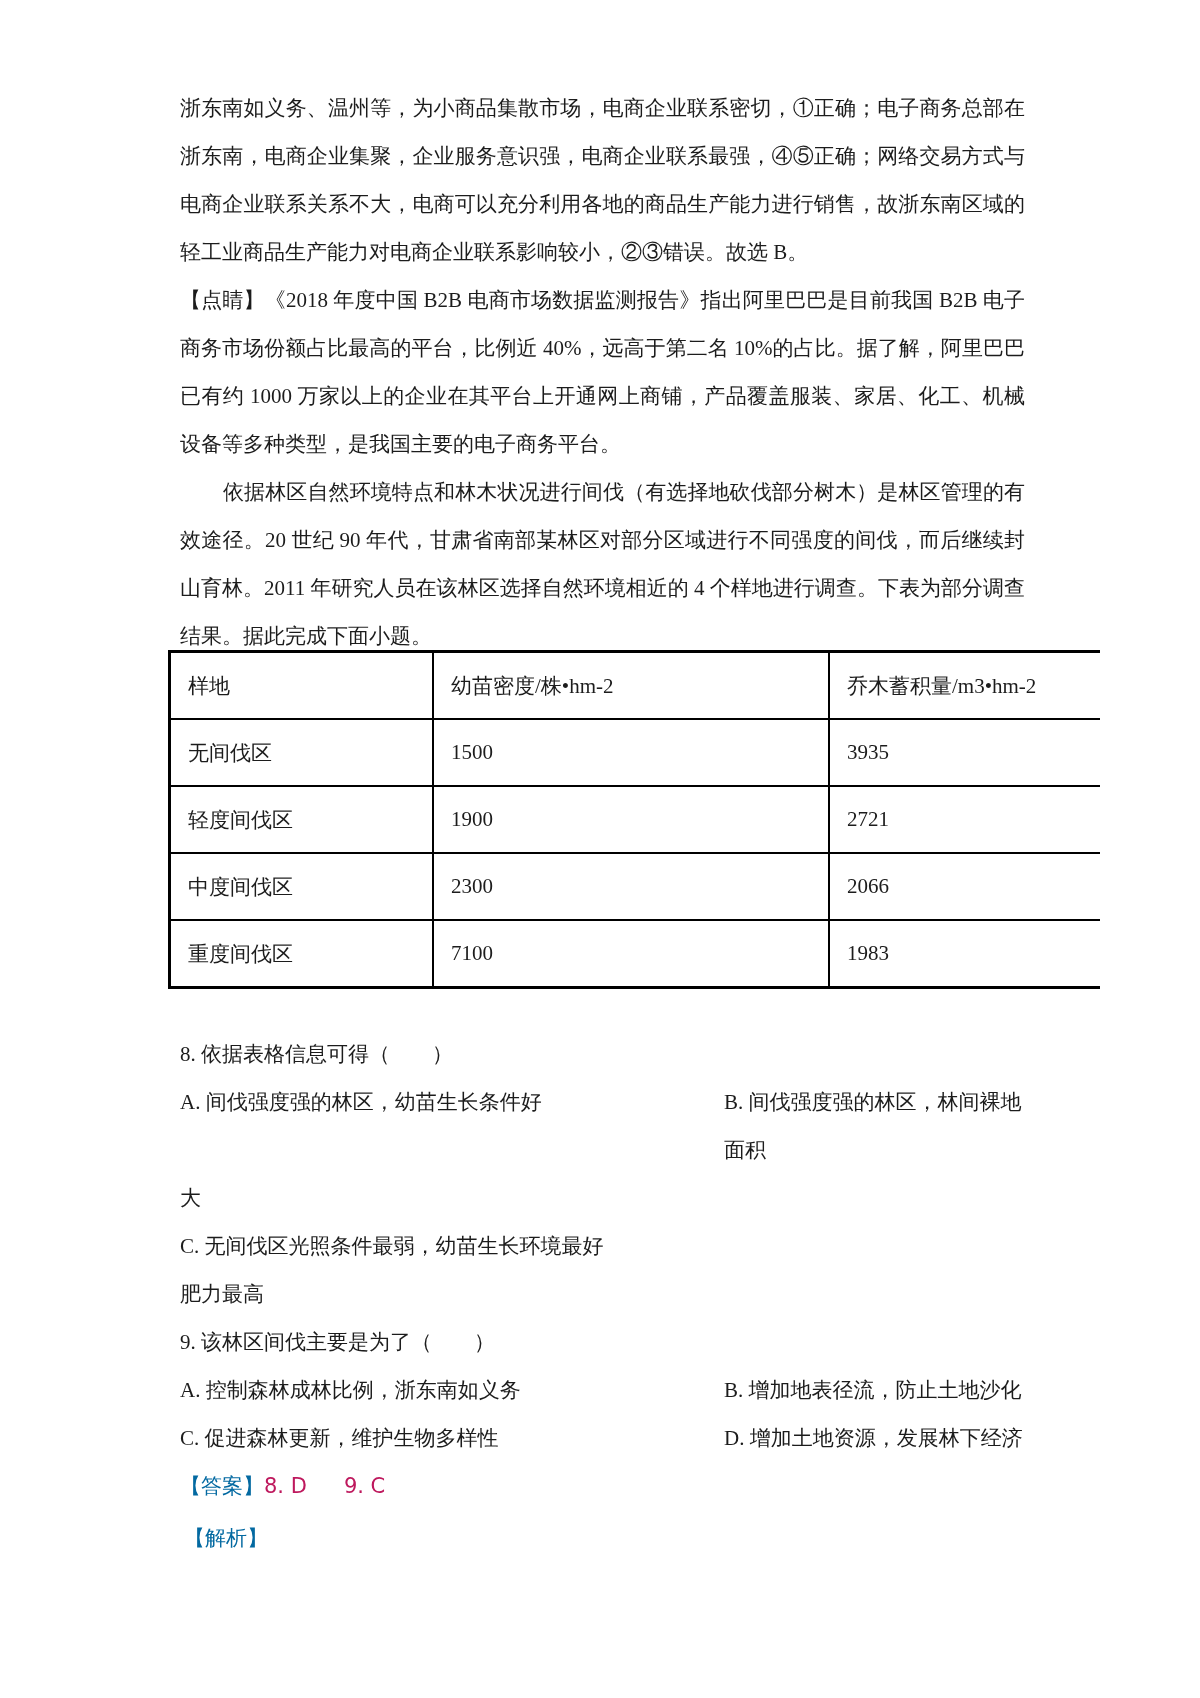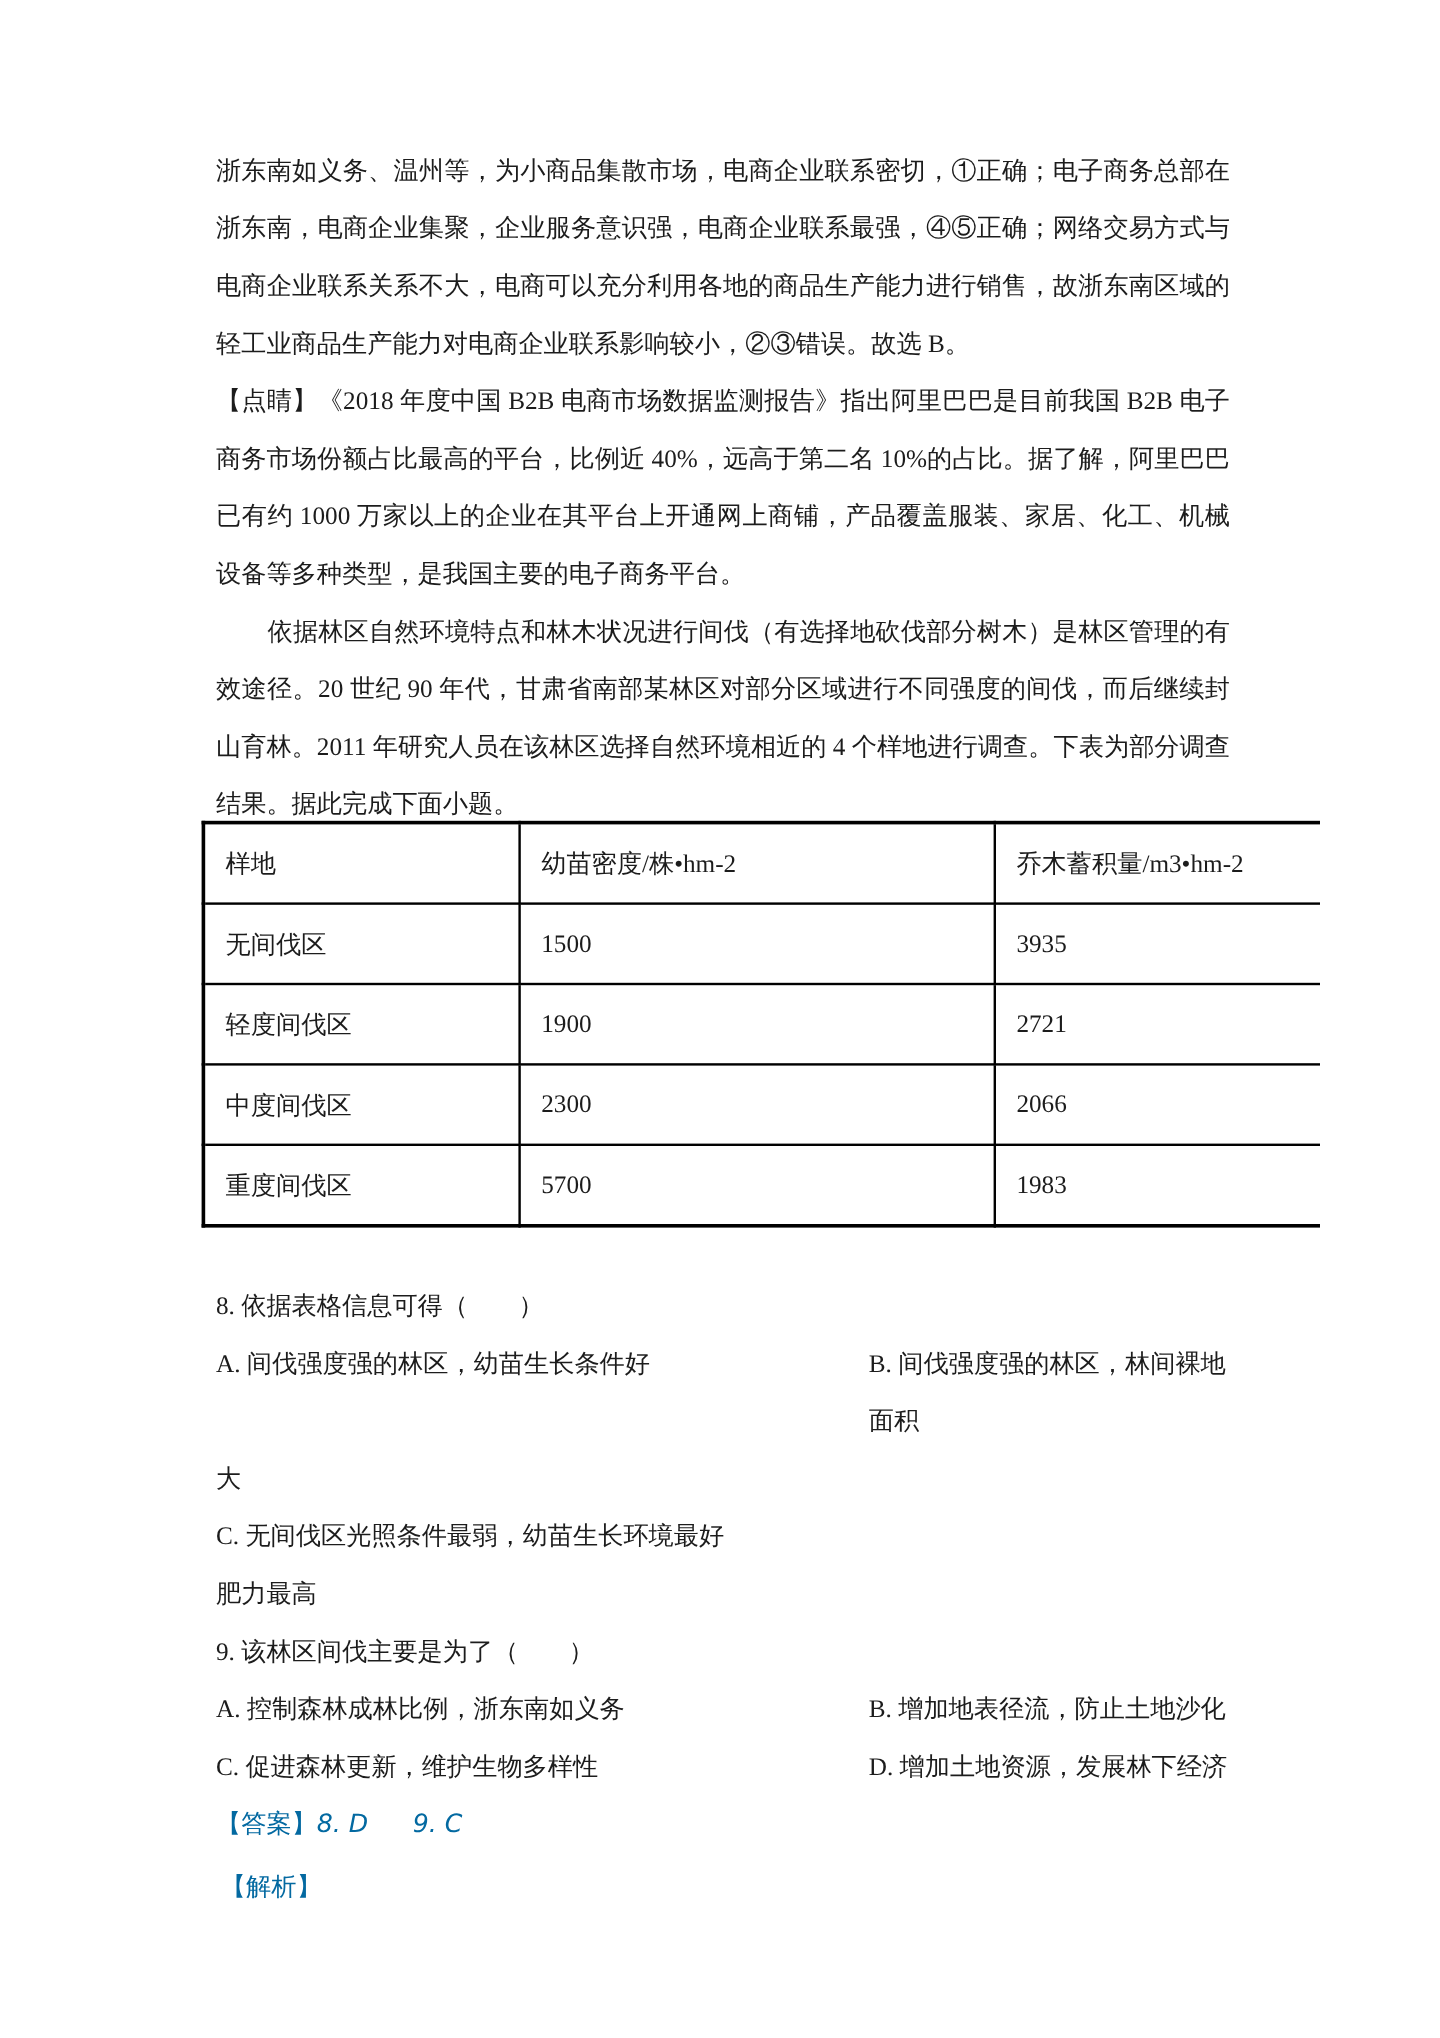--- a/index.html
+++ b/index.html
@@ -2,21 +2,21 @@
 <html><head>
 <meta charset="utf-8">
 <style>
   html, body { margin: 0; padding: 0; background: #ffffff; }
   .page {
     position: relative;
     width: 1100px;
     height: 1698px;
     background: #ffffff;
     box-sizing: border-box;
-    padding: 118px 0 0 180px;
+    padding: 84px 0 0 180px;
     overflow: hidden;
     color: #1c1c1c;
     font-family: "DejaVu Sans", "Liberation Sans", serif;
     font-size: 21px;
   }
   .para {
     width: 845px;
     margin: 0;
     text-align: justify;
     line-height: 48px;
@@ -63,22 +63,21 @@
   .opt-left { flex: 0 0 500px; width: 500px; }
   .opt-right { flex: 1; }
   .answer-line {
     margin: 0;
     line-height: 48px;
     font-family: "Liberation Serif", "DejaVu Serif", serif;
   }
   .blue { color: #0369a1; }
   .ans-val {
     font-family: "DejaVu Sans", "Liberation Sans", sans-serif;
-    color: #0369a1;
-    font-style: italic;
+    color: #be185d;
   }
   .ans-gap { margin-left: 37px; }
   .analysis-heading {
     margin: 4px;
     line-height: 48px;
     font-family: Liberation Serif, serif;
   }
 </style>
 </head>
 <body>
@@ -108,21 +107,21 @@
       <td>1900</td>
       <td>2721</td>
     </tr>
     <tr>
       <td>中度间伐区</td>
       <td>2300</td>
       <td>2066</td>
     </tr>
     <tr>
       <td>重度间伐区</td>
-      <td>5700</td>
+      <td>7100</td>
       <td>1983</td>
     </tr>
   </tbody>
     </table>
 
   <p class="q-stem q8-first">8. 依据表格信息可得（　　）</p>
 
   <div class="opt-row">
     <span class="opt-left">A. 间伐强度强的林区，幼苗生长条件好</span>
     <span class="opt-right">B. 间伐强度强的林区，林间裸地面积</span>

